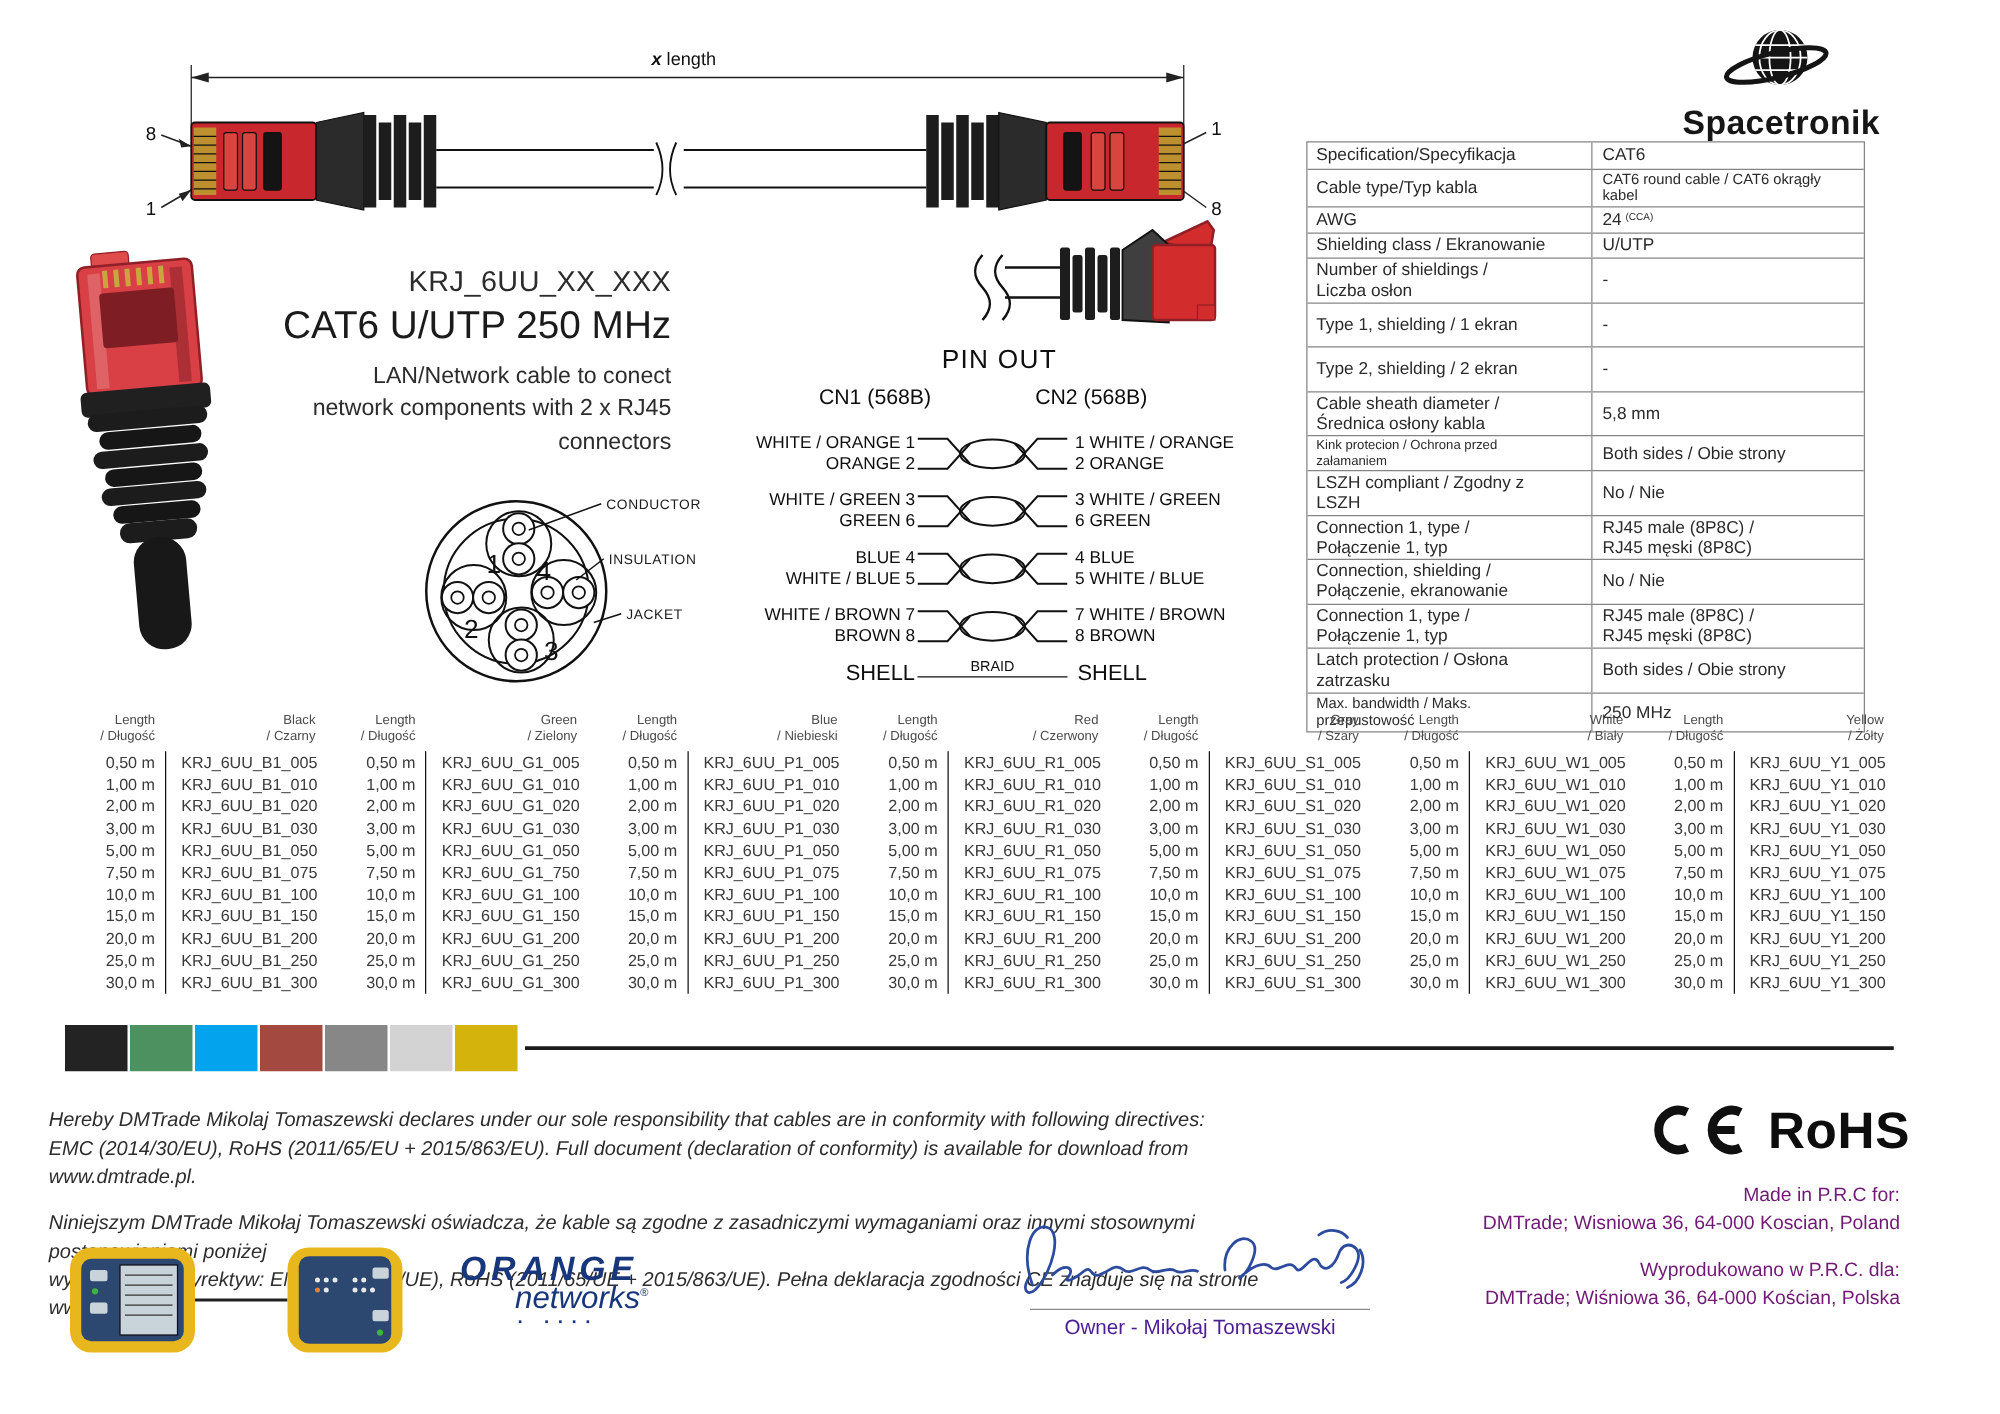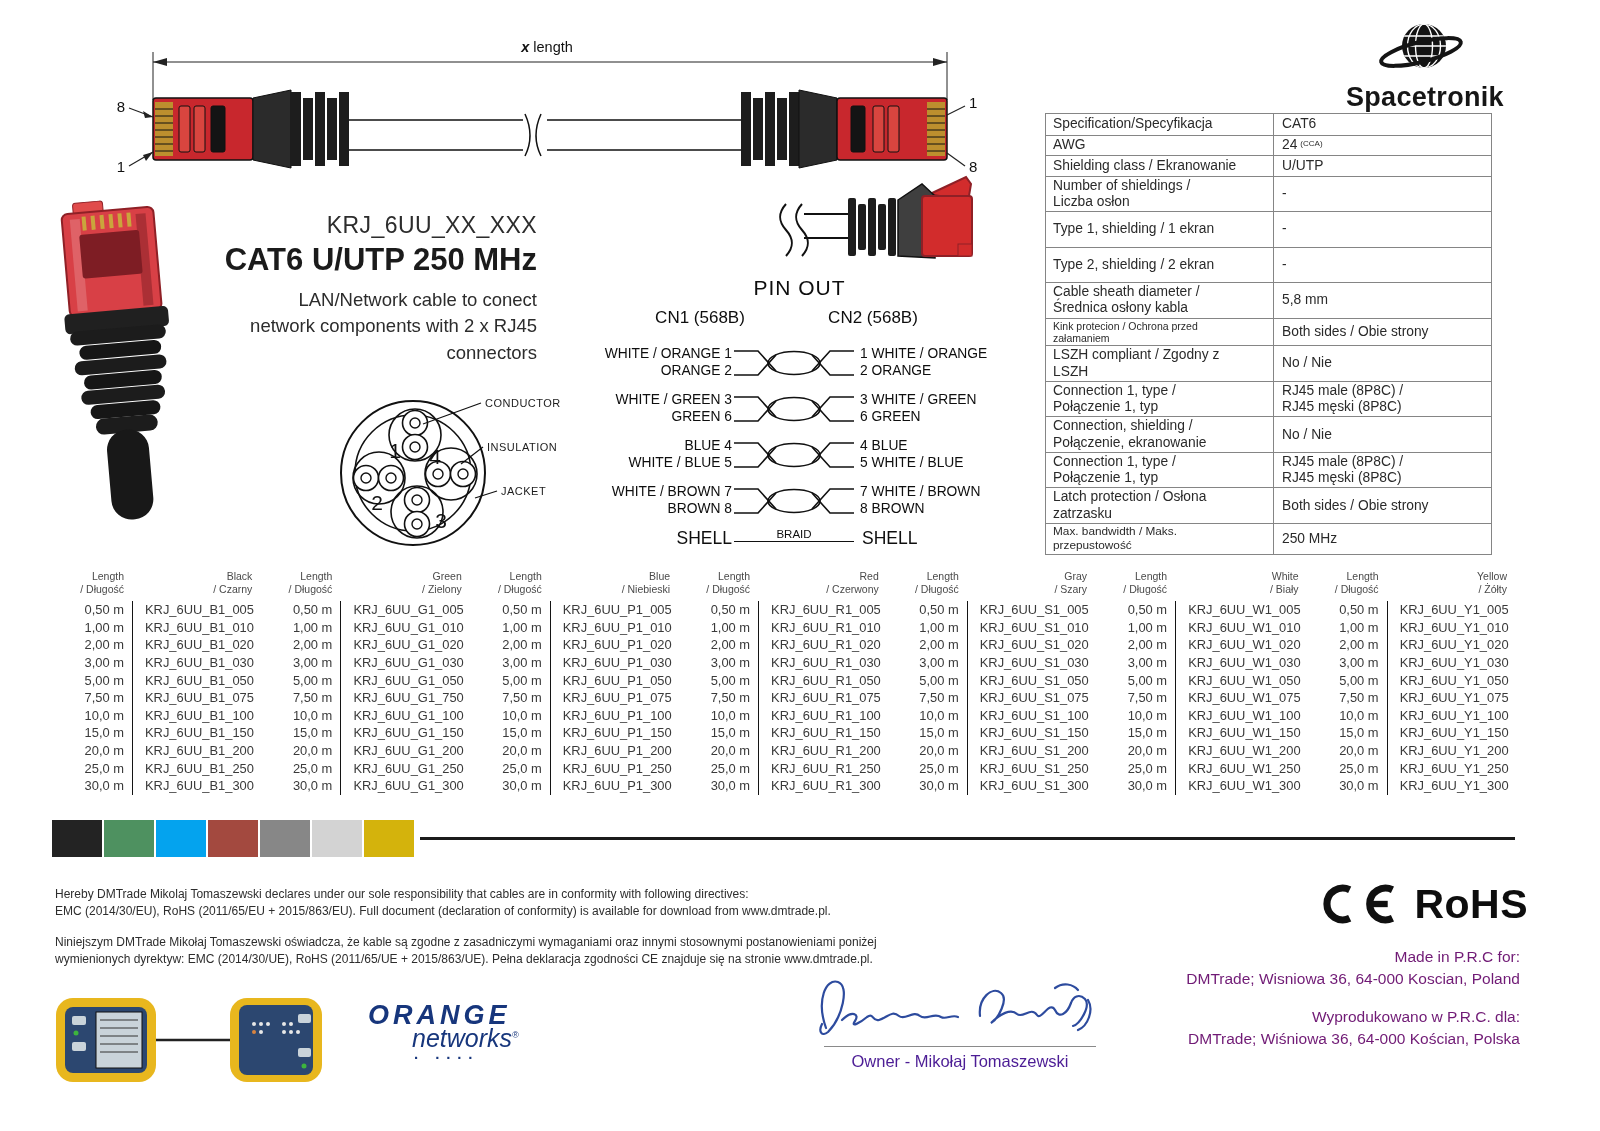--- a/index.html
+++ b/index.html
@@ -25,21 +25,21 @@
   .spec-label { width:228px; border-right:1px solid #858585; padding:1px 20px 1px 7px; display:flex; align-items:center; white-space:pre-line; line-height:1.18; }
   .spec-value { flex:1; padding:1px 4px 1px 8px; display:flex; align-items:center; white-space:pre-line; line-height:1.18; }
   .spec-label.sm, .spec-value.sm { font-size:11.8px; }
   .spec-label.xs { font-size:10.5px; }
   .spec-note { font-size:8px; margin-left:3px; position:relative; top:-2px; }
 
   
   #product-photo { left:52px; top:198px; width:135px; height:322px; }
   #title-block { left:185px; top:212px; width:352px; text-align:right; }
   #title-block .model { font-size:23px; color:#2c2c2c; letter-spacing:0.4px; }
-  #title-block .title { font-size:31px; font-weight:700; color:#1b1b1b; margin-top:3px; }
+  #title-block .title { font-size:31px; font-weight:400; color:#1b1b1b; margin-top:3px; }
   #title-block .desc { font-size:18.5px; color:#2c2c2c; margin-top:9px; line-height:1.42; white-space:pre-line; }
 
   
   #cross-section { left:333px; top:388px; width:250px; height:168px; }
 
   
   #connector-side { left:770px; top:168px; width:205px; height:108px; }
 
   
   #pinout { left:582px; top:276px; width:435px; }
@@ -70,21 +70,21 @@
   .ccol { flex:1; border-left:1.6px solid #141414; margin-left:8px; padding-left:12px; }
   .lcell { font-size:12.9px; text-align:right; height:17.6px; line-height:17.6px; color:#3a3a3a; white-space:nowrap; }
   .ccell { font-size:12.9px; height:17.6px; line-height:17.6px; color:#3a3a3a; white-space:nowrap; }
 
   
   #swatch-row { left:52px; top:820px; width:1463px; display:flex; align-items:center; }
   .swatch { width:50px; height:37px; margin-right:2px; flex:none; }
   .swatch-line { flex:1; height:3px; background:#1b1b1b; margin-left:4px; }
 
   
-  #declaration { left:55px; top:886px; width:1030px; font-size:12px; color:#2d2d2d; line-height:1.42; }
+  #declaration { left:39px; top:886px; width:1030px; font-size:16px; color:#2d2d2d; line-height:1.42;font-style:italic; }
   #declaration .para { white-space:pre-line; }
   #declaration .para + .para { margin-top:14px; }
 
   
   #ce-rohs { left:1318px; top:878px; width:210px; display:flex; align-items:center; }
   #ce-rohs .rohs { font-size:41px; font-weight:800; color:#0d0d0d; letter-spacing:0.5px; margin-left:14px; }
 
   
   #made-for { left:1030px; top:946px; width:490px; text-align:right; font-size:15.5px; color:#701a75; line-height:1.4; }
   #made-for .block { white-space:pre-line; }
@@ -196,20 +196,24 @@
     </g>
     <ellipse cx="45" cy="32" rx="41" ry="10" fill="none" stroke="#141414" stroke-width="4" transform="rotate(-14 45 32)"></ellipse>
   </svg>
   <div class="brand-name">Spacetronik</div>
 </div>
 
 <div id="spec-table" class="abs">
     <div class="spec-row">
       <div class="spec-label">Specification/Specyfikacja</div>
       <div class="spec-value"><span>CAT6</span></div>
+    </div>
+    <div class="spec-row">
+      <div class="spec-label">Cable type/Typ kabla</div>
+      <div class="spec-value sm"><span>CAT6 round cable / CAT6 okrągły kabel</span></div>
     </div>
     <div class="spec-row">
       <div class="spec-label">AWG</div>
       <div class="spec-value"><span>24</span><span class="spec-note">(CCA)</span></div>
     </div>
     <div class="spec-row">
       <div class="spec-label">Shielding class / Ekranowanie</div>
       <div class="spec-value"><span>U/UTP</span></div>
     </div>
     <div class="spec-row tall">

